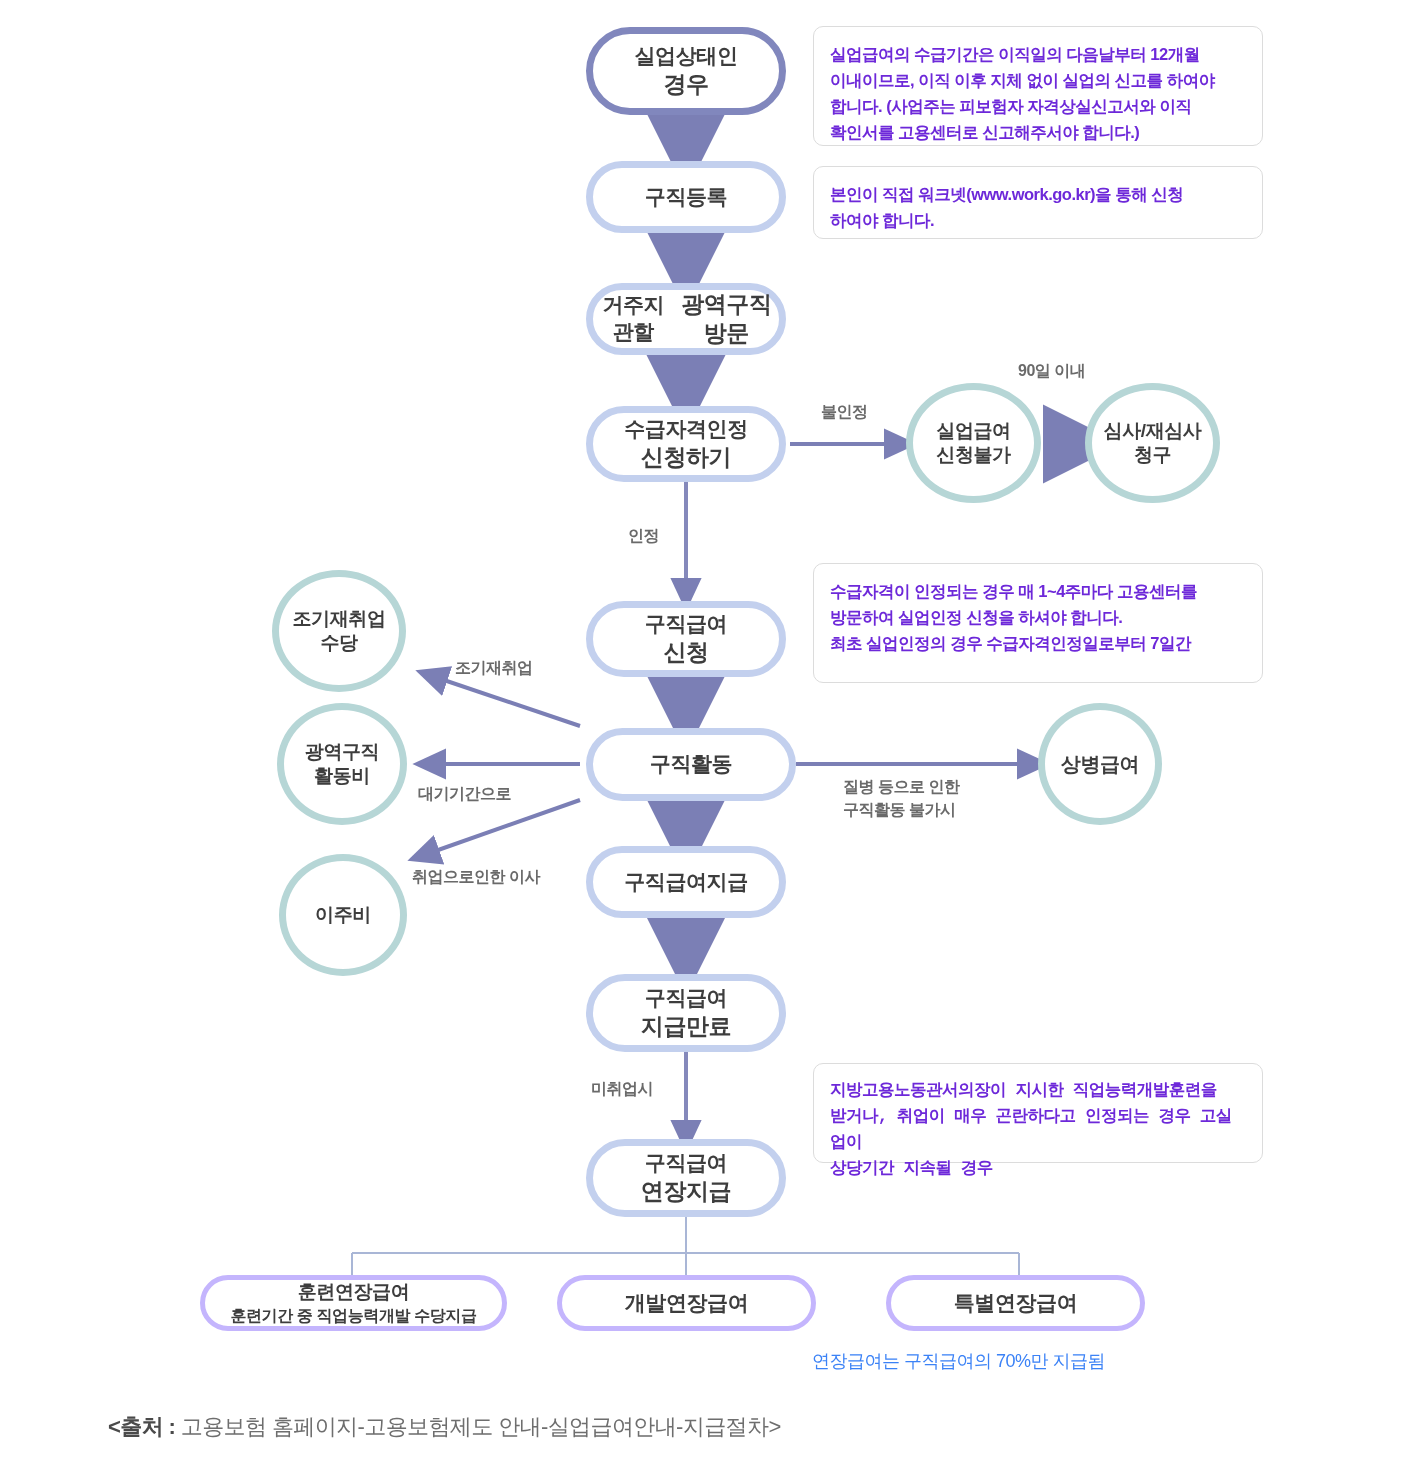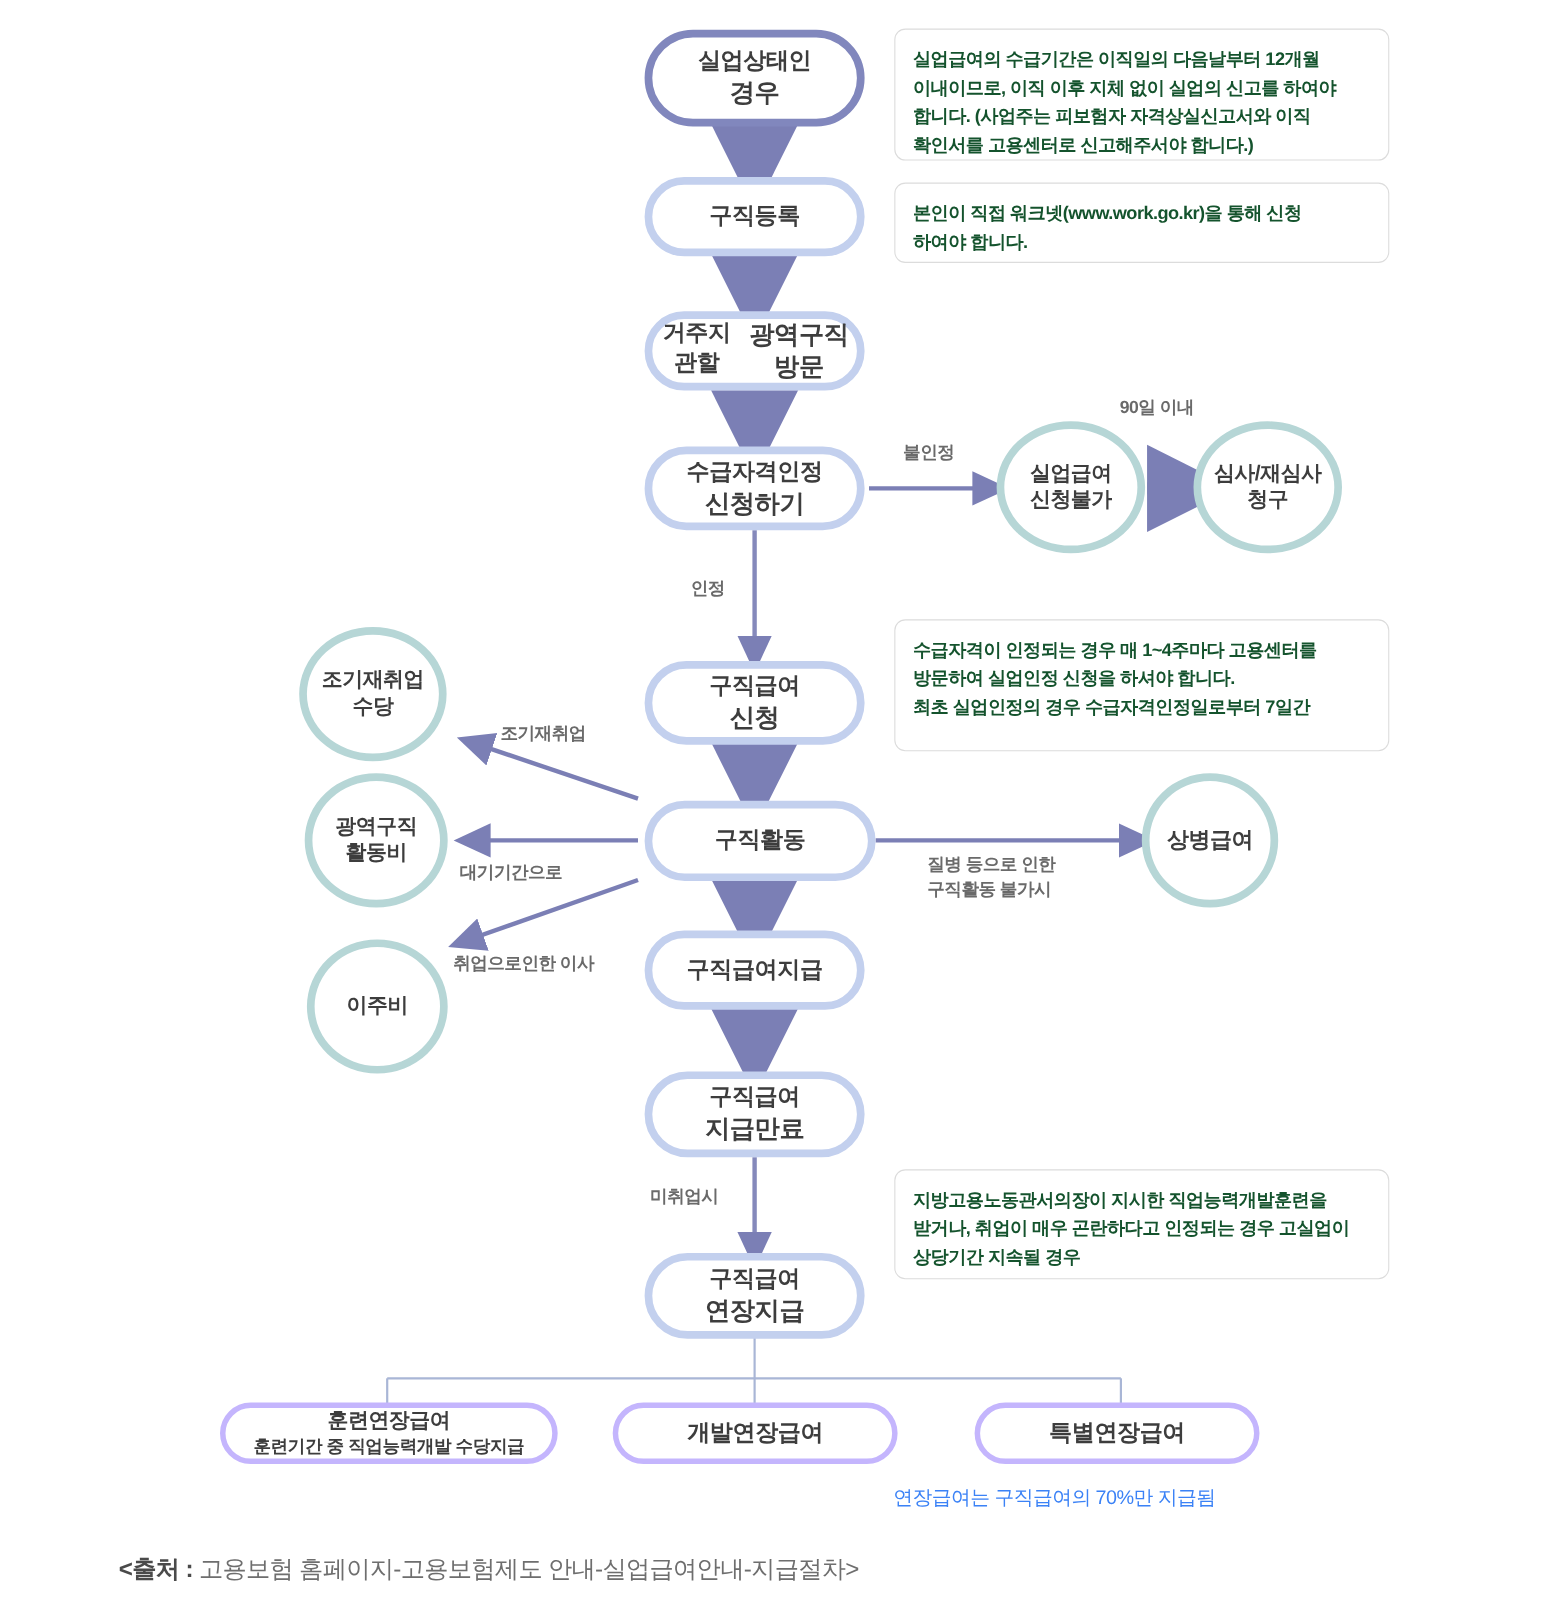--- a/index.html
+++ b/index.html
@@ -19,20 +19,21 @@
     position:absolute;
     left:0;top:0;
     width:1406px;height:1474px;
     pointer-events:none;
   }
   
   .node{
     position:absolute;
     box-sizing:border-box;
     display:flex;
+    align-items:center;
     justify-content:center;
     text-align:center;
     border-radius:999px;
     background:#ffffff;
     font-weight:bold;
     color:#3d3d3d;
     line-height:1.28;
     letter-spacing:-0.4px;
   }
   .node.lilac{ border:7px solid #c3d0ee; }
@@ -56,21 +57,21 @@
     letter-spacing:-0.4px;
   }
 
   
   .infobox{
     position:absolute;
     box-sizing:border-box;
     border:1px solid #dcdcdc;
     border-radius:10px;
     background:#ffffff;
-    color:#14532d;
+    color:#6d28d9;
     font-size:16.5px;
     line-height:1.58;
     letter-spacing:-0.5px;
     font-weight:bold;
     padding:14px 16px;
   }
 
   
   .elabel{
     position:absolute;
@@ -248,21 +249,21 @@
     <div>본인이 직접 워크넷(www.work.go.kr)을 통해 신청</div>
     <div>하여야 합니다.</div>
   </div>
 
   <div class="infobox" style="left:813px;top:563px;width:450px;height:120px;">
     <div>수급자격이 인정되는 경우 매 1~4주마다 고용센터를</div>
     <div>방문하여 실업인정 신청을 하셔야 합니다.</div>
     <div>최초 실업인정의 경우 수급자격인정일로부터 7일간</div>
   </div>
 
-  <div class="infobox" style="left:813px;top:1063px;width:450px;height:100px;">
+  <div class="infobox" style="left:813px;top:1063px;width:450px;height:100px;font-family:Liberation Mono, monospace;">
     <div>지방고용노동관서의장이 지시한 직업능력개발훈련을</div>
     <div>받거나, 취업이 매우 곤란하다고 인정되는 경우 고실업이</div>
     <div>상당기간 지속될 경우</div>
   </div>
 
   <div class="elabel" style="left:821px;top:401px;">불인정</div>
 
   <div class="elabel" style="left:1018px;top:360px;">90일 이내</div>
 
   <div class="elabel" style="left:628px;top:525px;">인정</div>

